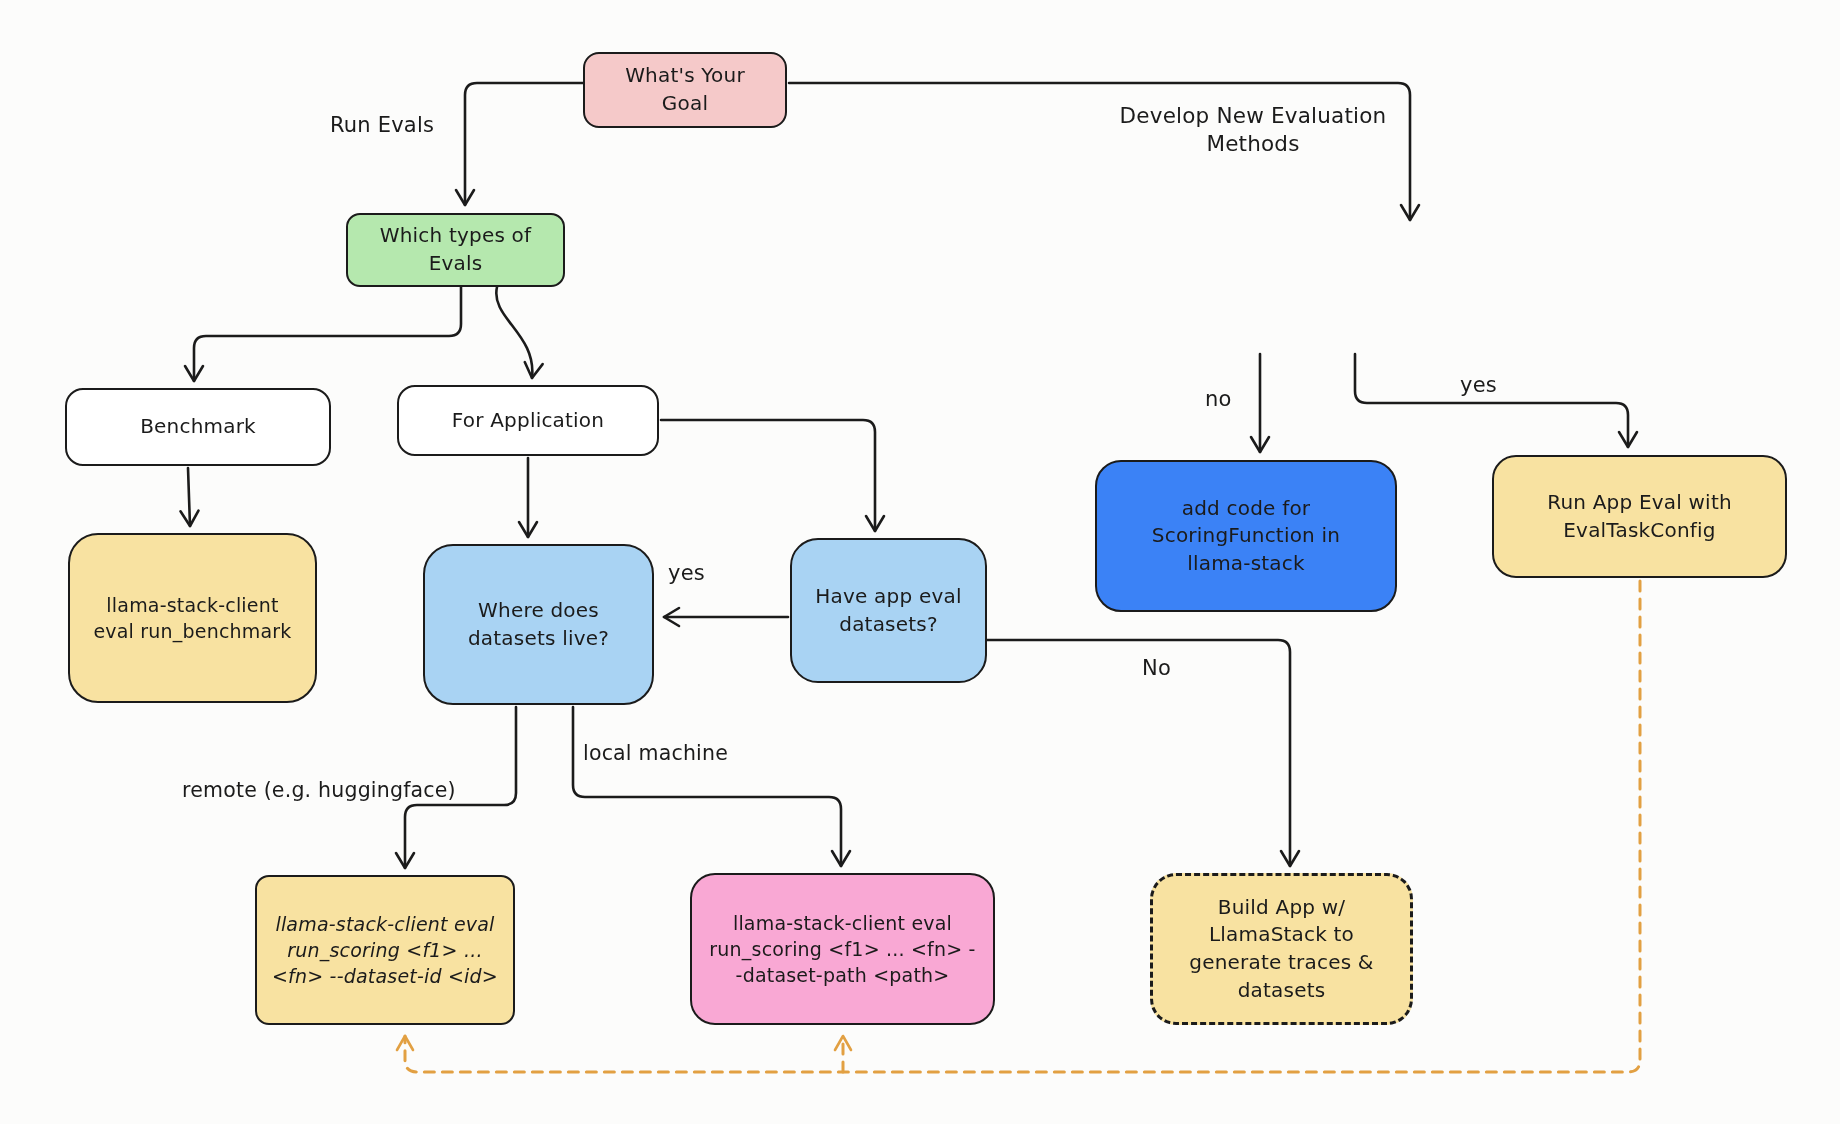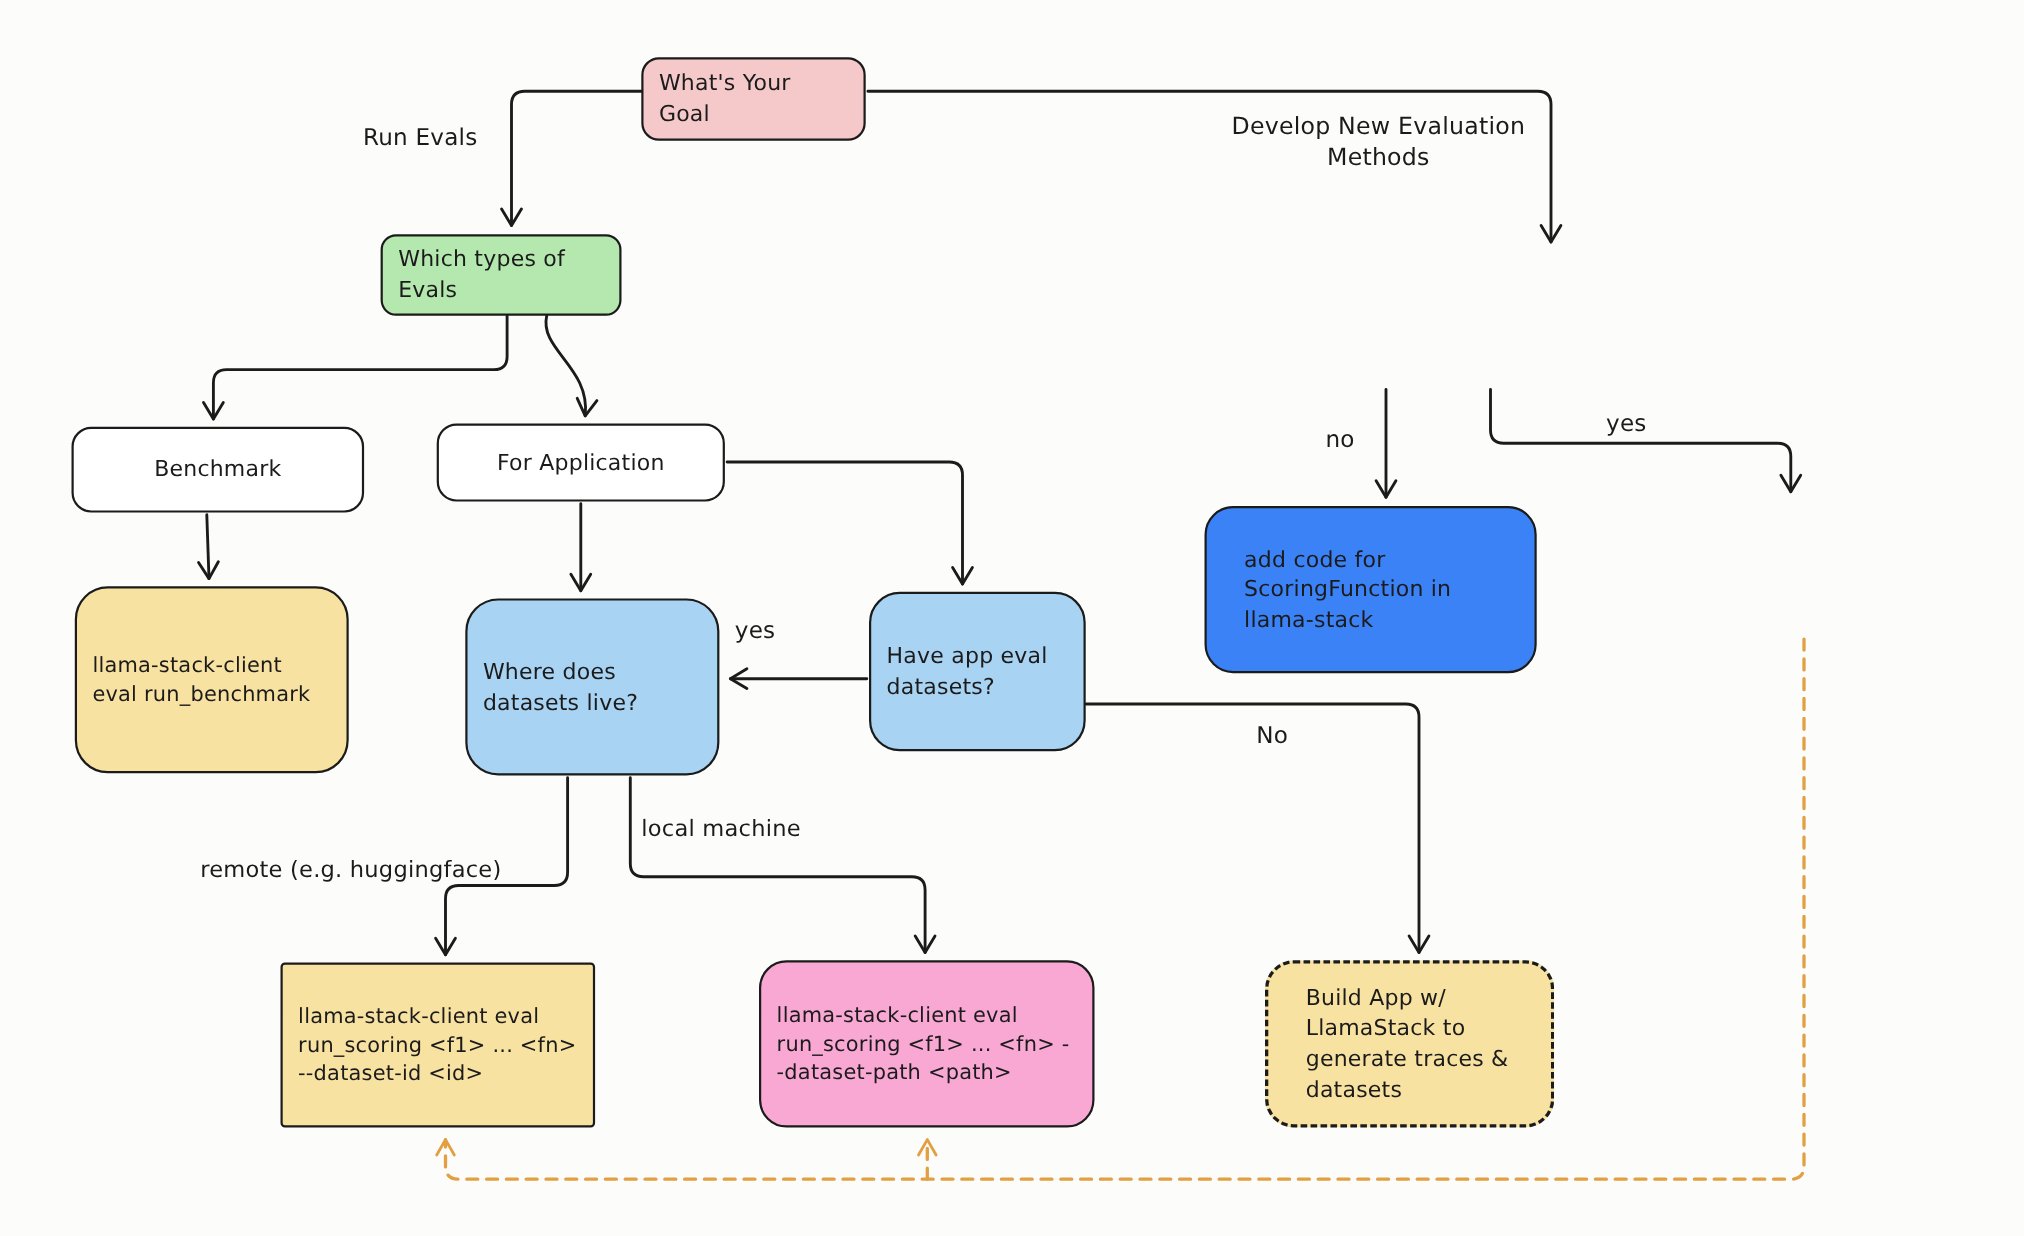--- a/index.html
+++ b/index.html
@@ -1,21 +1,21 @@
 <!DOCTYPE html>
 <html style="--background: #fcfcfb; --stroke: #1b1b1b; --pink: #f5c9c9; --green: #b5e8ae; --blue: #a9d3f3; --yellow: #f8e2a1; --white: #ffffff; --orange: #e2a042;"><head>
 <meta charset="utf-8">
 <style>
   html,body{margin:0;padding:0;}
   body{font-family:"DejaVu Sans","Liberation Sans",sans-serif;}
   #canvas{position:relative;width:1840px;height:1124px;overflow:hidden;background:var(--background,#fcfcfb);}
   #edges{position:absolute;left:0;top:0;z-index:1;}
   .node{
     position:absolute;z-index:2;display:flex;align-items:center;justify-content:center;
-    box-sizing:border-box;border:2.8px solid var(--stroke,#1b1b1b);
+    text-align:center;box-sizing:border-box;border:2.8px solid var(--stroke,#1b1b1b);
     color:var(--stroke,#1b1b1b);font-size:19px;line-height:1.38;padding:8px 14px;
     letter-spacing:.2px;
   }
   .node.dashed{border-style:dashed;}
   .node.pad-lg{padding:8px 34px;}
   .edge-label{
     position:absolute;z-index:2;color:var(--stroke,#1b1b1b);font-size:21px;line-height:1.3;
     white-space:nowrap;letter-spacing:.2px;
   }
   .edge-label.wrap{white-space:normal;text-align:center;}
@@ -65,22 +65,23 @@
 
   <div class="node" style="left: 68px; top: 533px; width: 249px; height: 170px; border-radius: 30px; background-color: rgb(248, 226, 161);">llama-stack-client eval run_benchmark</div>
 
   <div class="node" style="left: 423px; top: 544px; width: 231px; height: 161px; border-radius: 30px; font-size: 20px; background-color: rgb(169, 211, 243);">Where does datasets live?</div>
 
   <div class="node" style="left: 790px; top: 538px; width: 197px; height: 145px; border-radius: 28px; font-size: 20px; background-color: rgb(169, 211, 243);">Have app eval datasets?</div>
 
 
   <div class="node pad-lg" style="left: 1095px; top: 460px; width: 302px; height: 152px; border-radius: 26px; font-size: 20px; background-color: #3b82f6;">add code for ScoringFunction in llama-stack</div>
 
+  <div class="node" style="left: 1492px; top: 455px; width: 295px; height: 123px; border-radius: 24px; font-size: 20px; background-color: rgb(248, 226, 161);">Run App Eval with EvalTaskConfig</div>
 
-  <div class="node" style="left: 255px; top: 875px; width: 286px; height: 150px; border-radius: 4px; background-color: rgb(248, 226, 161);">llama-stack-client eval run_scoring &lt;f1&gt; ... &lt;fn&gt; --dataset-id &lt;id&gt;</div>
+  <div class="node" style="left: 255px; top: 875px; width: 260px; height: 150px; border-radius: 14px; background-color: rgb(248, 226, 161); font-style: italic;">llama-stack-client eval run_scoring &lt;f1&gt; ... &lt;fn&gt; --dataset-id &lt;id&gt;</div>
 
   <div class="node" style="left: 690px; top: 873px; width: 305px; height: 152px; border-radius: 25px; background-color: #f9a8d4;">llama-stack-client eval run_scoring &lt;f1&gt; ... &lt;fn&gt; --dataset-path &lt;path&gt;</div>
 
   <div class="node dashed pad-lg" style="left: 1150px; top: 873px; width: 263px; height: 152px; border-radius: 26px; border-width: 3px; font-size: 20px; background-color: rgb(248, 226, 161);">Build App w/ LlamaStack to generate traces &amp; datasets</div>
 
   <div class="edge-label" style="left:330px;top:112px;">Run Evals</div>
 
   <div class="edge-label wrap" style="left:1103px;top:102px;width:300px;font-size:21.5px;">Develop New Evaluation Methods</div>
 
   <div class="edge-label" style="left:668px;top:560px;">yes</div>

